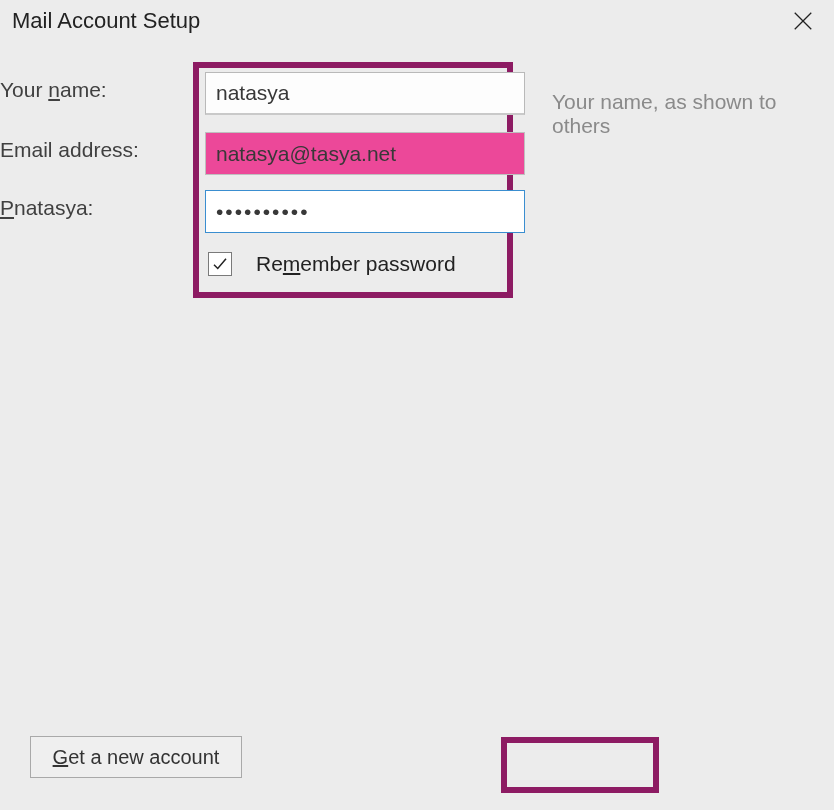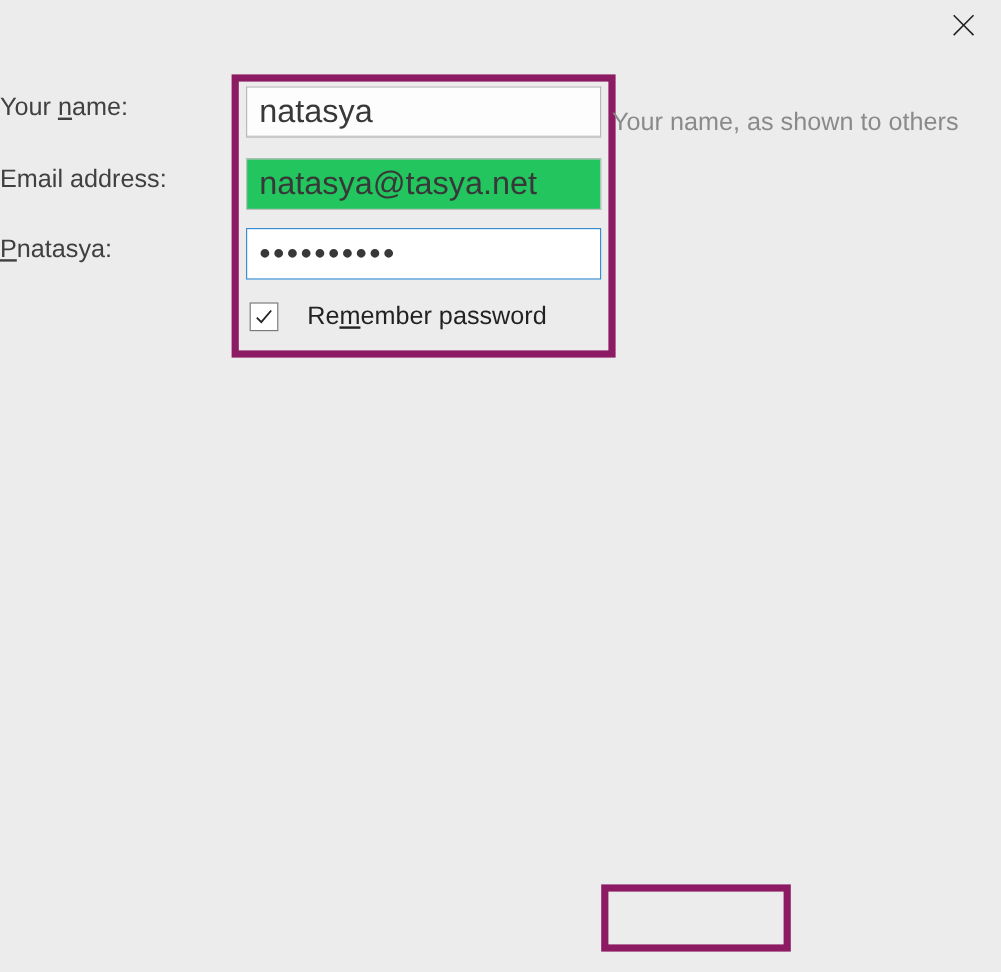--- a/index.html
+++ b/index.html
@@ -42,36 +42,36 @@
   .row-remember { top: 188px; }
 
   .label {
     position: absolute; left: 0; width: 190px;
     text-align: left; color: #404040;
   }
   .underline { text-decoration: underline; }
 
   .input {
     position: absolute; left: 205px; top: -6px;
-    width: 296px; height: 43px;
+    width: 320px; height: 43px;
     background: #fdfdfd;
     border: 1px solid #b9b9b9;
     border-bottom: 2px solid #c9c9c9;
     padding: 4px 10px;
-    font-family: inherit; font-size: 27px; color: #383838;
+    font-family: inherit; font-size: 21px; color: #383838;
   }
-  .input.email { border: 1px solid #bfbfbf; background:#22c55e; }
+  .input.email { border: 1px solid #bfbfbf; background:#ec4899; }
   .input.pwd {
     border: 1px solid #3a8ed0;
     background: #fff;
     letter-spacing: 2px;
   }
 
   .hint {
-    position: absolute; left: 510px; top: 12px;
+    position: absolute; left: 552px; top: 12px;
     color: #8a8a8a; font-size: 21px;
   }
 
   .checkbox-wrap {
     position: absolute; left: 208px; top: -2px;
     display: flex; align-items: center; gap: 24px;
     cursor: pointer;
   }
   .checkbox {
     width: 24px; height: 24px; border: 1px solid #7a7a7a;
@@ -97,20 +97,21 @@
     width: 158px; height: 56px;
     border: 6px solid #8d1b63;
     pointer-events: none;
   }
 </style>
 </head>
 <body>
 
 <div class="window">
 
+  <div class="titlebar">Mail Account Setup</div>
 
   <div class="close-btn">
     <svg viewBox="0 0 24 24">
         <line x1="3" y1="3" x2="21" y2="21"></line>
         <line x1="21" y1="3" x2="3" y2="21"></line>
       </svg>
   </div>
 
   <div class="highlight-box"></div>
 
@@ -145,17 +146,20 @@
         </div>
         <span>
           <span>Re</span><span class="underline">m</span><span>ember password</span>
         </span>
       </div>
     </div>
 
   </div>
 
   <div class="button-row">
+    <button class="btn new">
+      <span class="underline">G</span><span>et a new account</span>
+    </button>
   </div>
 
   <div class="btn-highlight"></div>
 
 </div>
 
 </body></html>

